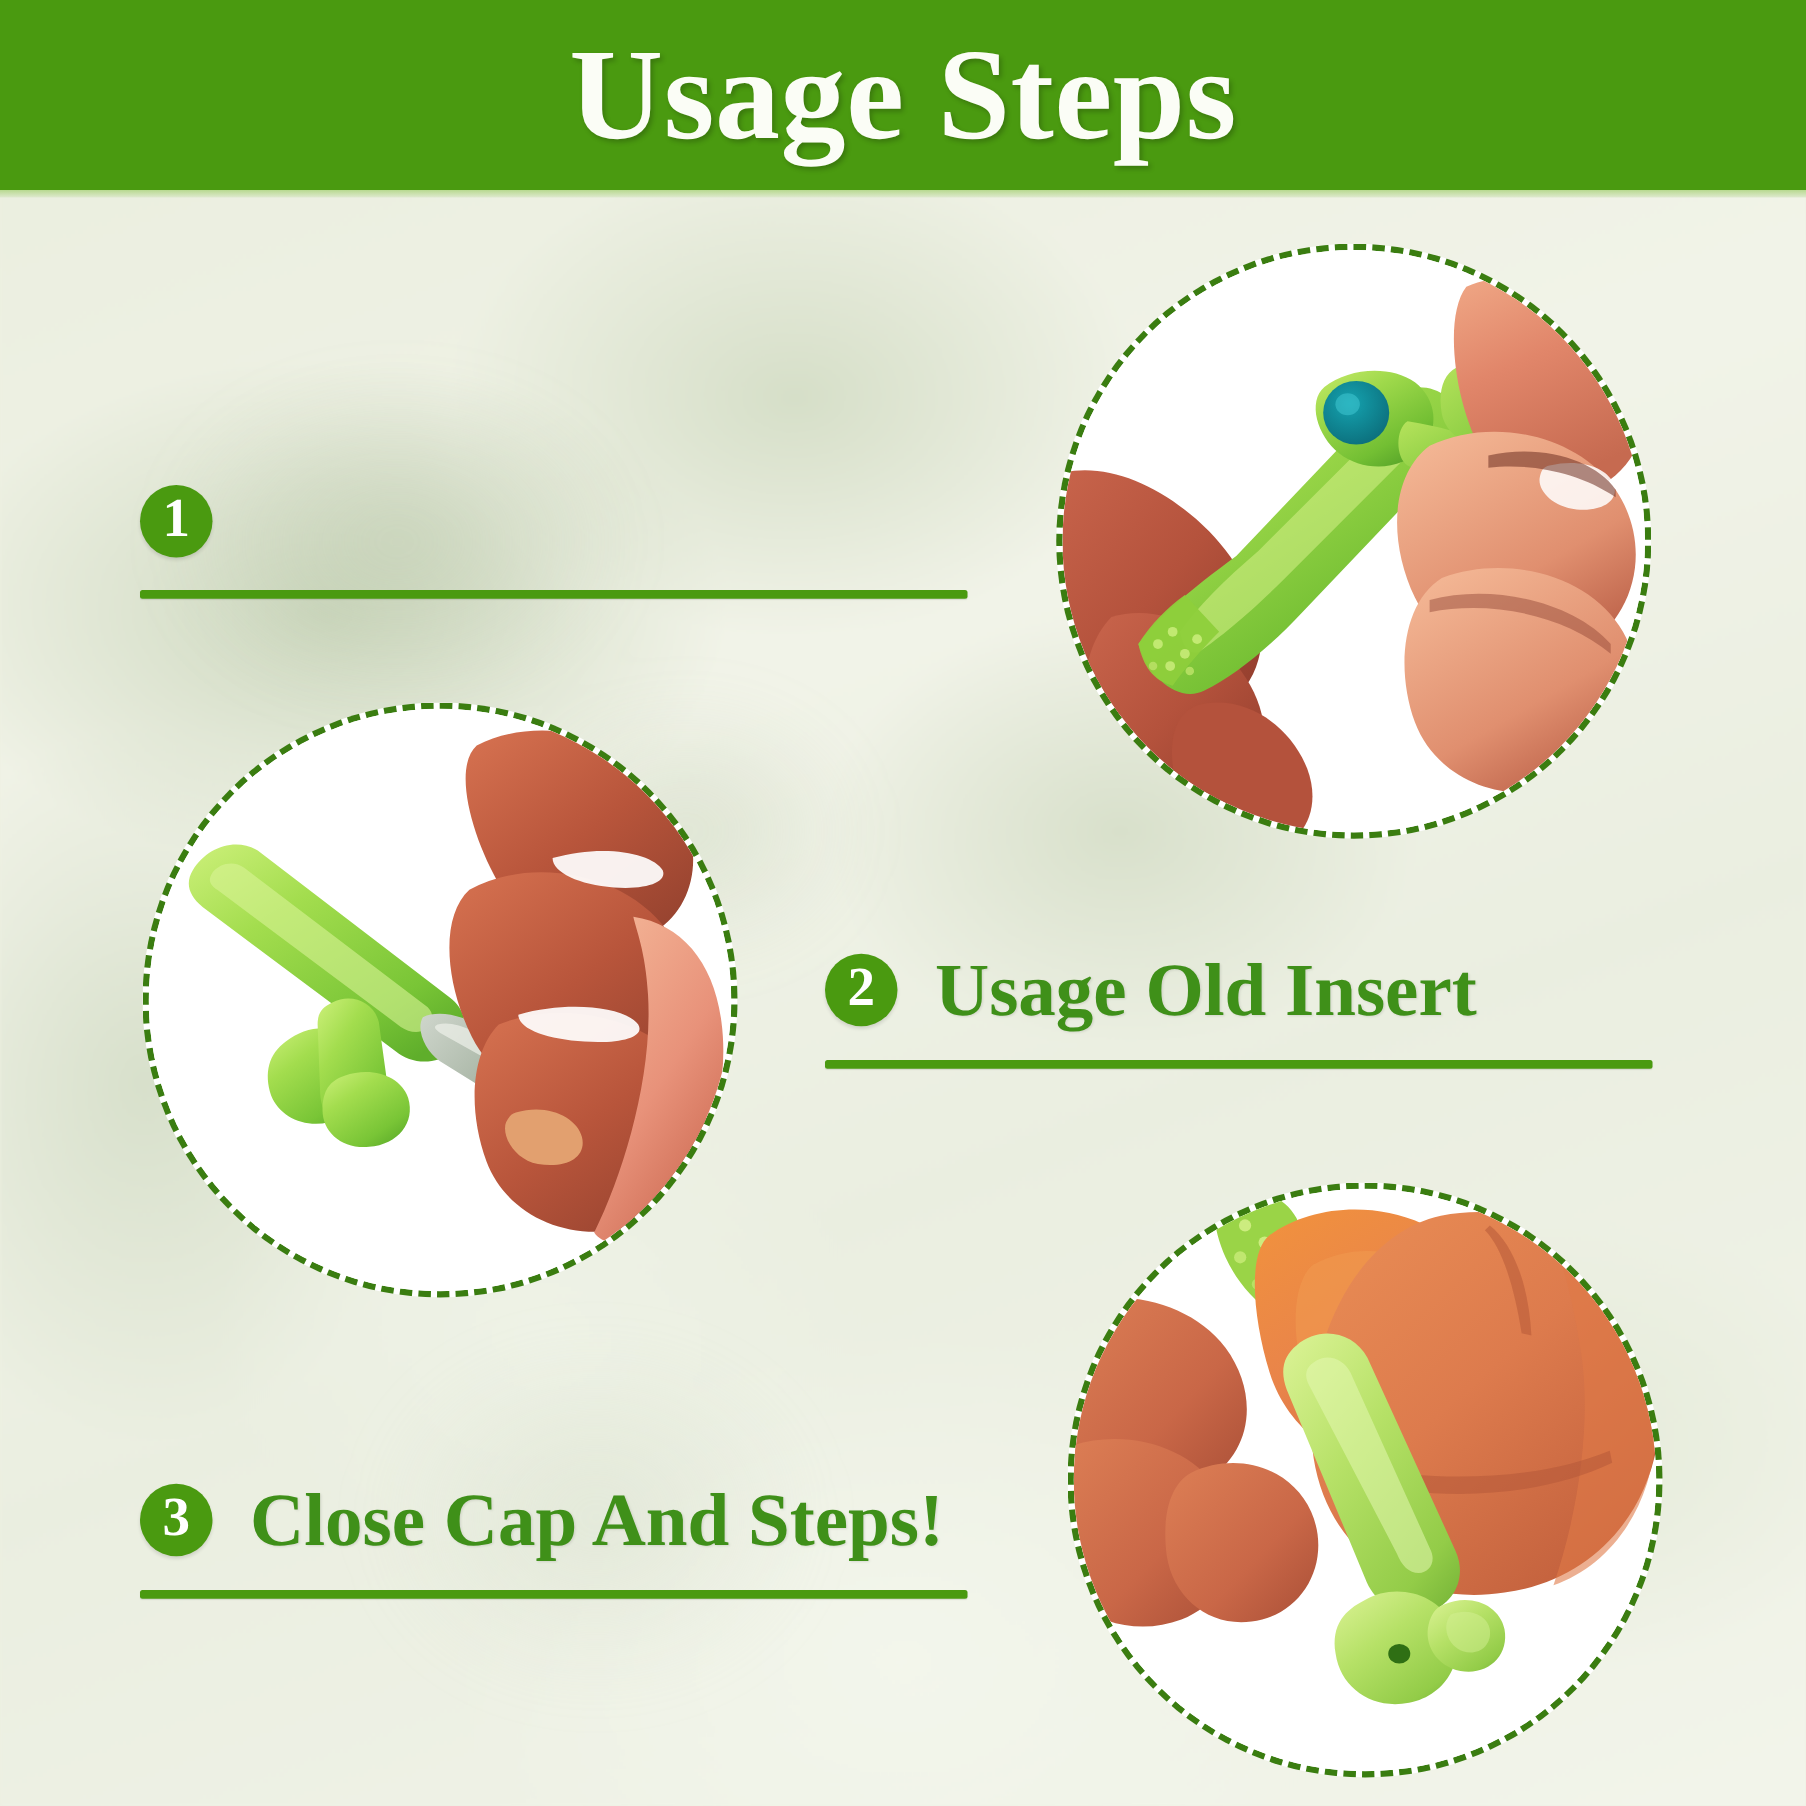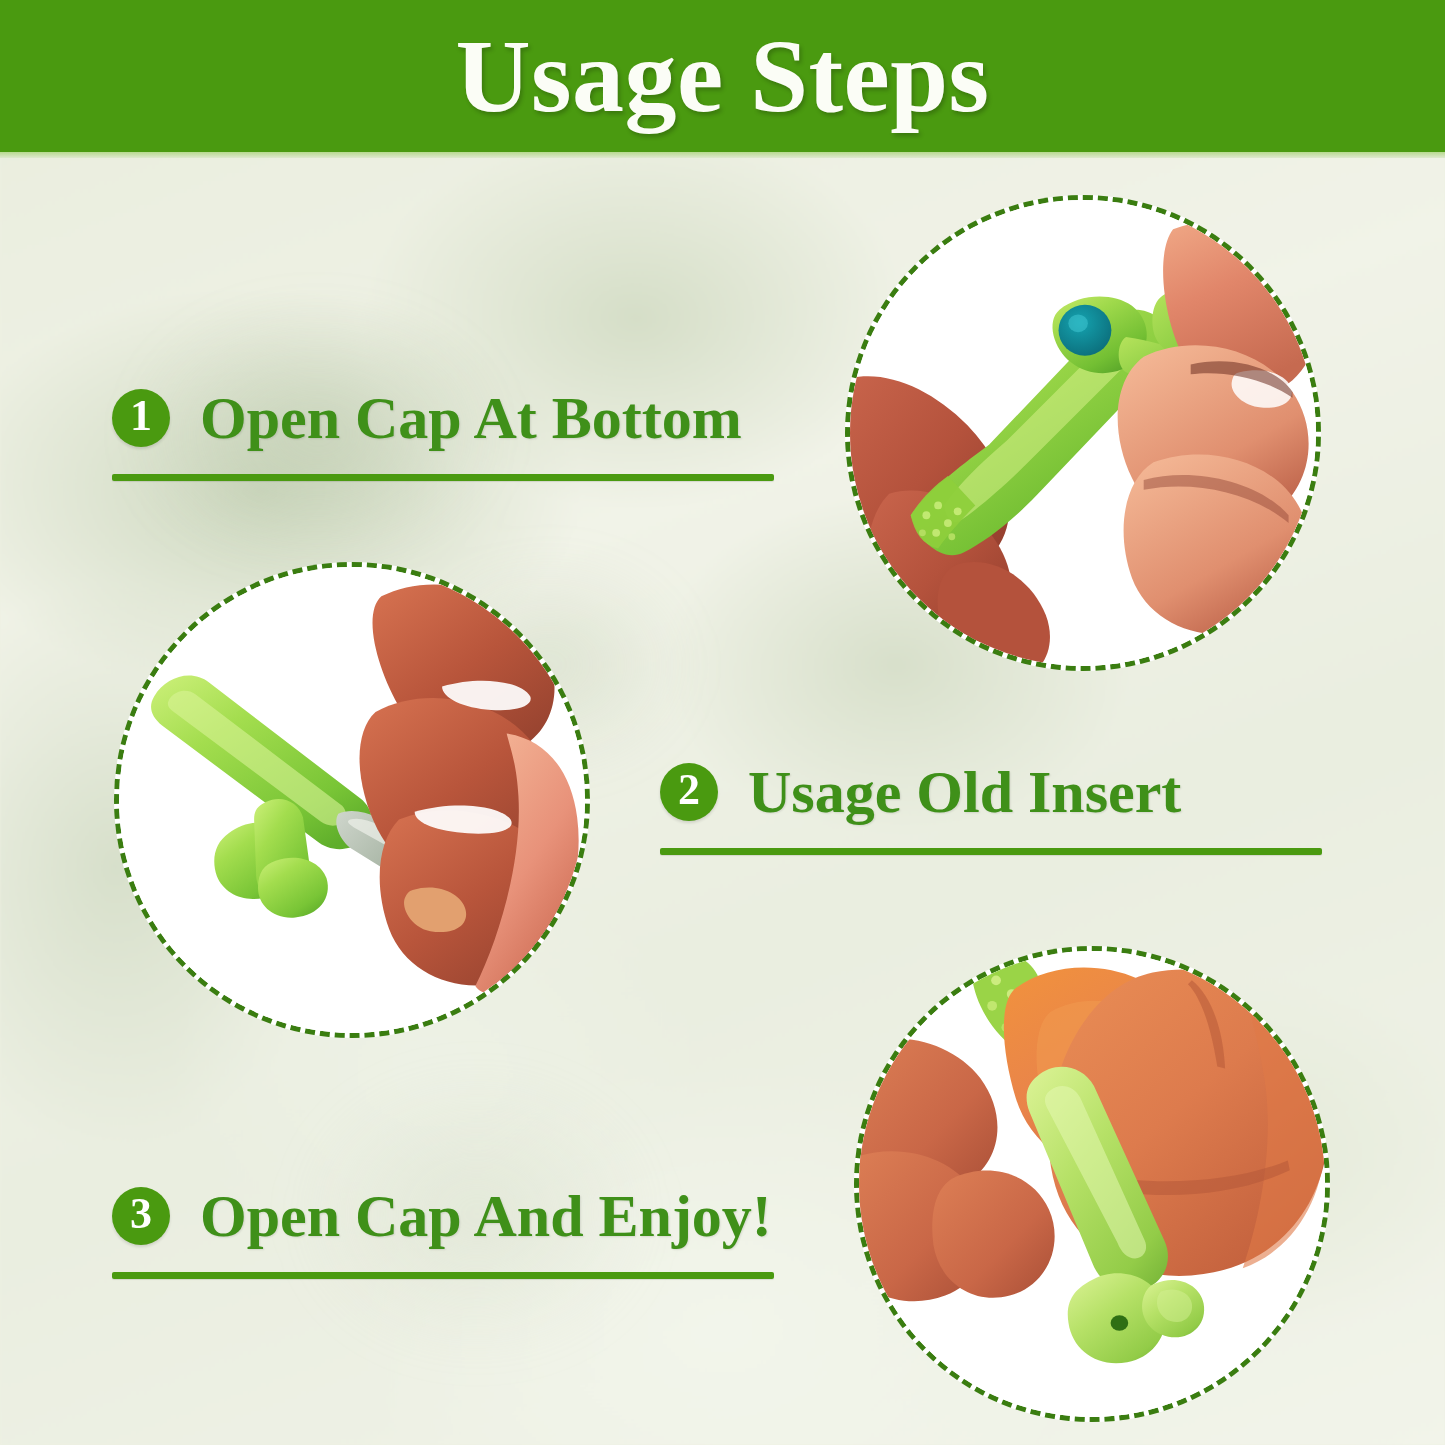--- a/index.html
+++ b/index.html
@@ -83,41 +83,40 @@
   <div class="header">
     <h1>Usage Steps</h1>
   </div>
   <div class="header-underglow"></div>
 
   <div class="step" id="step1">
     <div class="step-row">
       <div class="badge">
         <span>1</span>
       </div>
-      <div class="step-text">Open Cap At Bottom</div>
     </div>
     <div class="rule"></div>
   </div>
 
   <div class="step" id="step2">
     <div class="step-row">
       <div class="badge">
         <span>2</span>
       </div>
       <div class="step-text">Usage Old Insert</div>
     </div>
     <div class="rule"></div>
   </div>
 
   <div class="step" id="step3">
     <div class="step-row">
       <div class="badge">
         <span>3</span>
       </div>
-      <div class="step-text">Open Cap And Enjoy!</div>
+      <div class="step-text">Close Cap And Steps!</div>
     </div>
     <div class="rule"></div>
   </div>
 
   <div class="photo" id="photo1">
     <svg viewBox="0 0 476 476" xmlns="http://www.w3.org/2000/svg">
       <defs>
         <linearGradient id="p1skinA" x1="0" y1="0" x2="1" y2="1">
           <stop offset="0" stop-color="#c9654c"></stop>
           <stop offset="0.5" stop-color="#b4523c"></stop>

